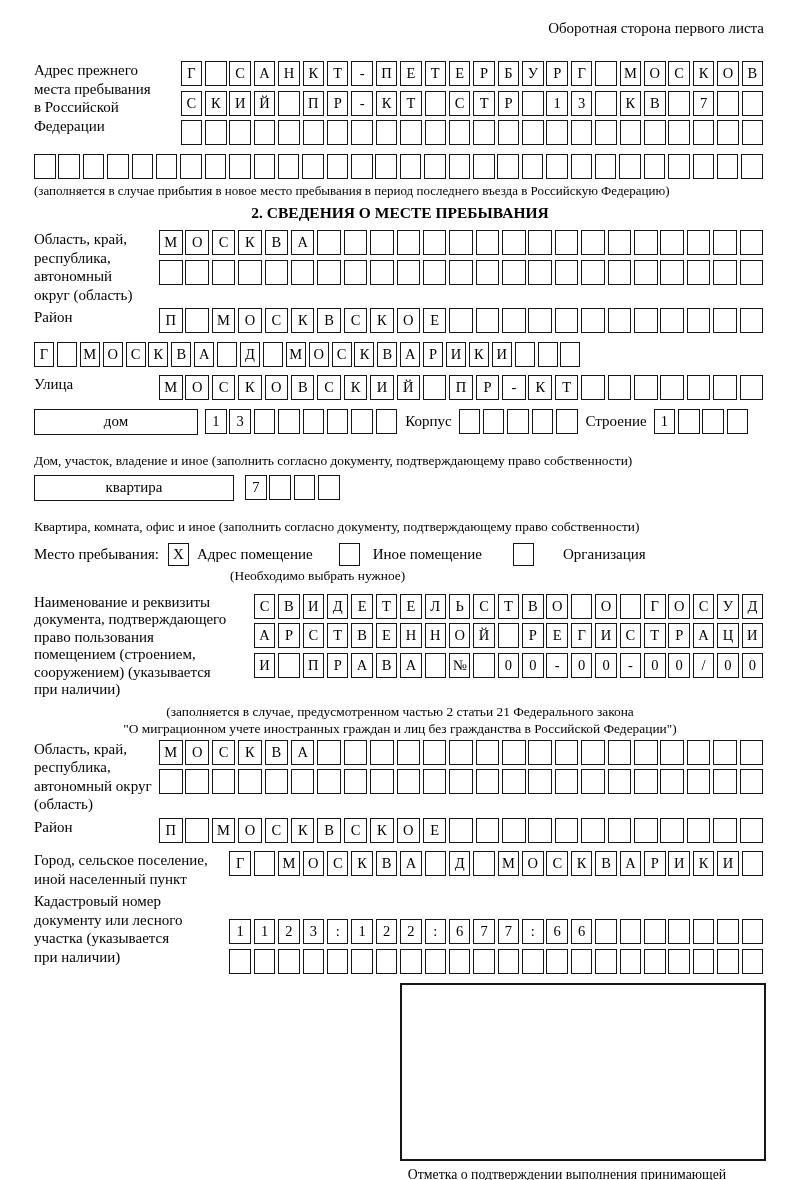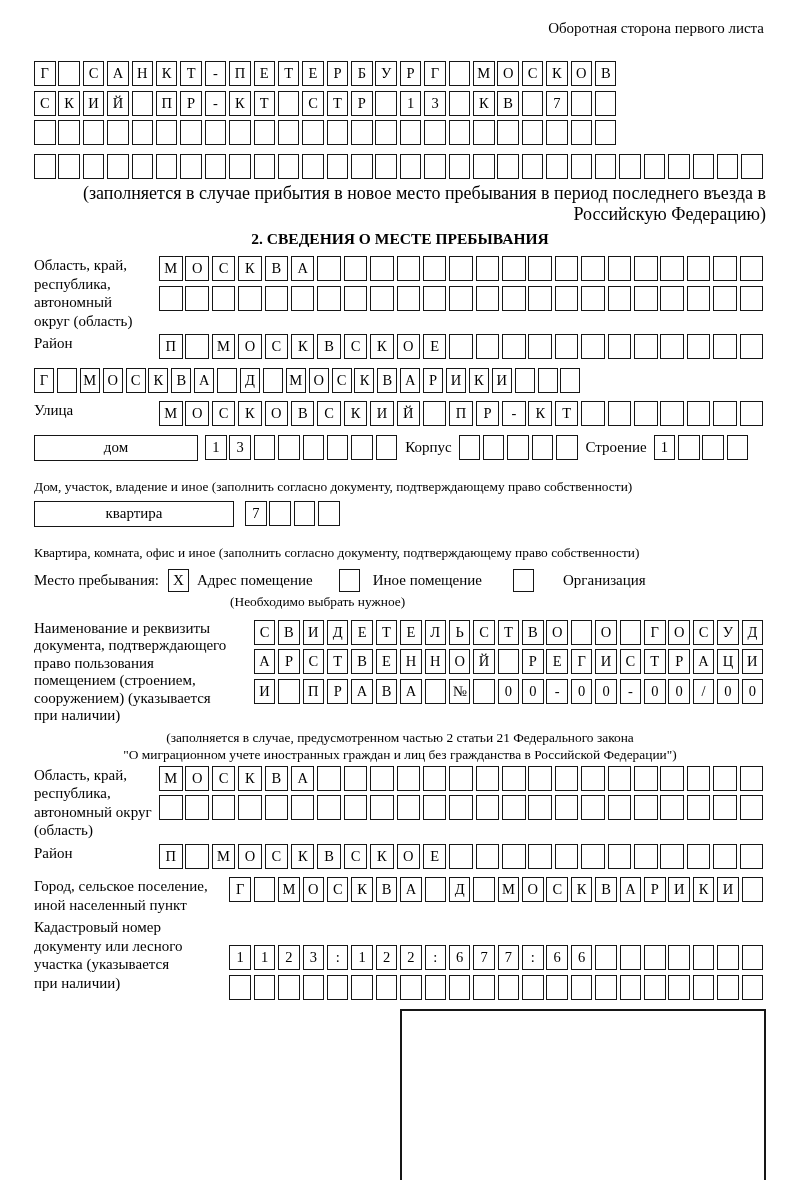--- a/index.html
+++ b/index.html
@@ -10,21 +10,21 @@
   .label-col{font-size:15px;line-height:18.5px;flex:none;}
   .w145{width:145px;}
   .w122{width:122px;}
   .w205{width:205px;}
   .w195{width:195px;}
   .grid-col{flex:none;}
   .cellrow{display:flex;flex-wrap:nowrap;margin-bottom:4.5px;}
   .cell{box-sizing:border-box;flex:none;width:21.5px;height:25px;border:1.7px solid #161616;margin-right:2.9px;display:flex;align-items:center;justify-content:center;font-size:14.5px;background:#fff;}
   .cellrow.wide .cell{width:23.5px;}
   .cellrow.narrow .cell{width:20px;}
-  .note-center{text-align:right;font-size:18px;margin:0 0 5px 0;}
+  .note-center{text-align:left;font-size:13px;margin:0 0 5px 0;}
   .sec-title{text-align:center;font-weight:bold;font-size:15.5px;margin:4px 0 8px 0;}
   .dom-row{display:flex;align-items:center;margin-bottom:2px;}
   .box-label{box-sizing:border-box;border:1.7px solid #161616;height:26px;display:flex;align-items:center;justify-content:center;font-size:15px;flex:none;}
   .dom-box{width:164px;margin-right:7px;}
   .kv-box{width:200px;margin-right:11px;}
   .inline-lbl{font-size:15px;margin:0 7px 0 5px;flex:none;}
   .caption{font-size:13.4px;margin:18px 0 6px 0;}
   .mesto-row{display:flex;align-items:center;font-size:15px;margin:8px 0 2px 0;}
   .checkbox{box-sizing:border-box;width:21px;height:23px;border:1.7px solid #161616;display:flex;align-items:center;justify-content:center;font-size:15px;flex:none;}
   .mesto-note{font-size:13.4px;padding-left:196px;margin-bottom:10px;}
@@ -37,20 +37,26 @@
   .mt3{margin-top:3px;}
 </style>
 </head>
 <body>
 
 <div class="page">
 
   <div class="hdr-right">Оборотная сторона первого листа</div>
 
   <div class="frow">
+    <div class="label-col w145">
+      <div>Адрес прежнего</div>
+      <div>места пребывания</div>
+      <div>в Российской</div>
+      <div>Федерации</div>
+    </div>
     <div class="grid-col">
       <div class="cellrow">
           <div class="cell">Г</div>
           <div class="cell"></div>
           <div class="cell">С</div>
           <div class="cell">А</div>
           <div class="cell">Н</div>
           <div class="cell">К</div>
           <div class="cell">Т</div>
           <div class="cell">-</div>

